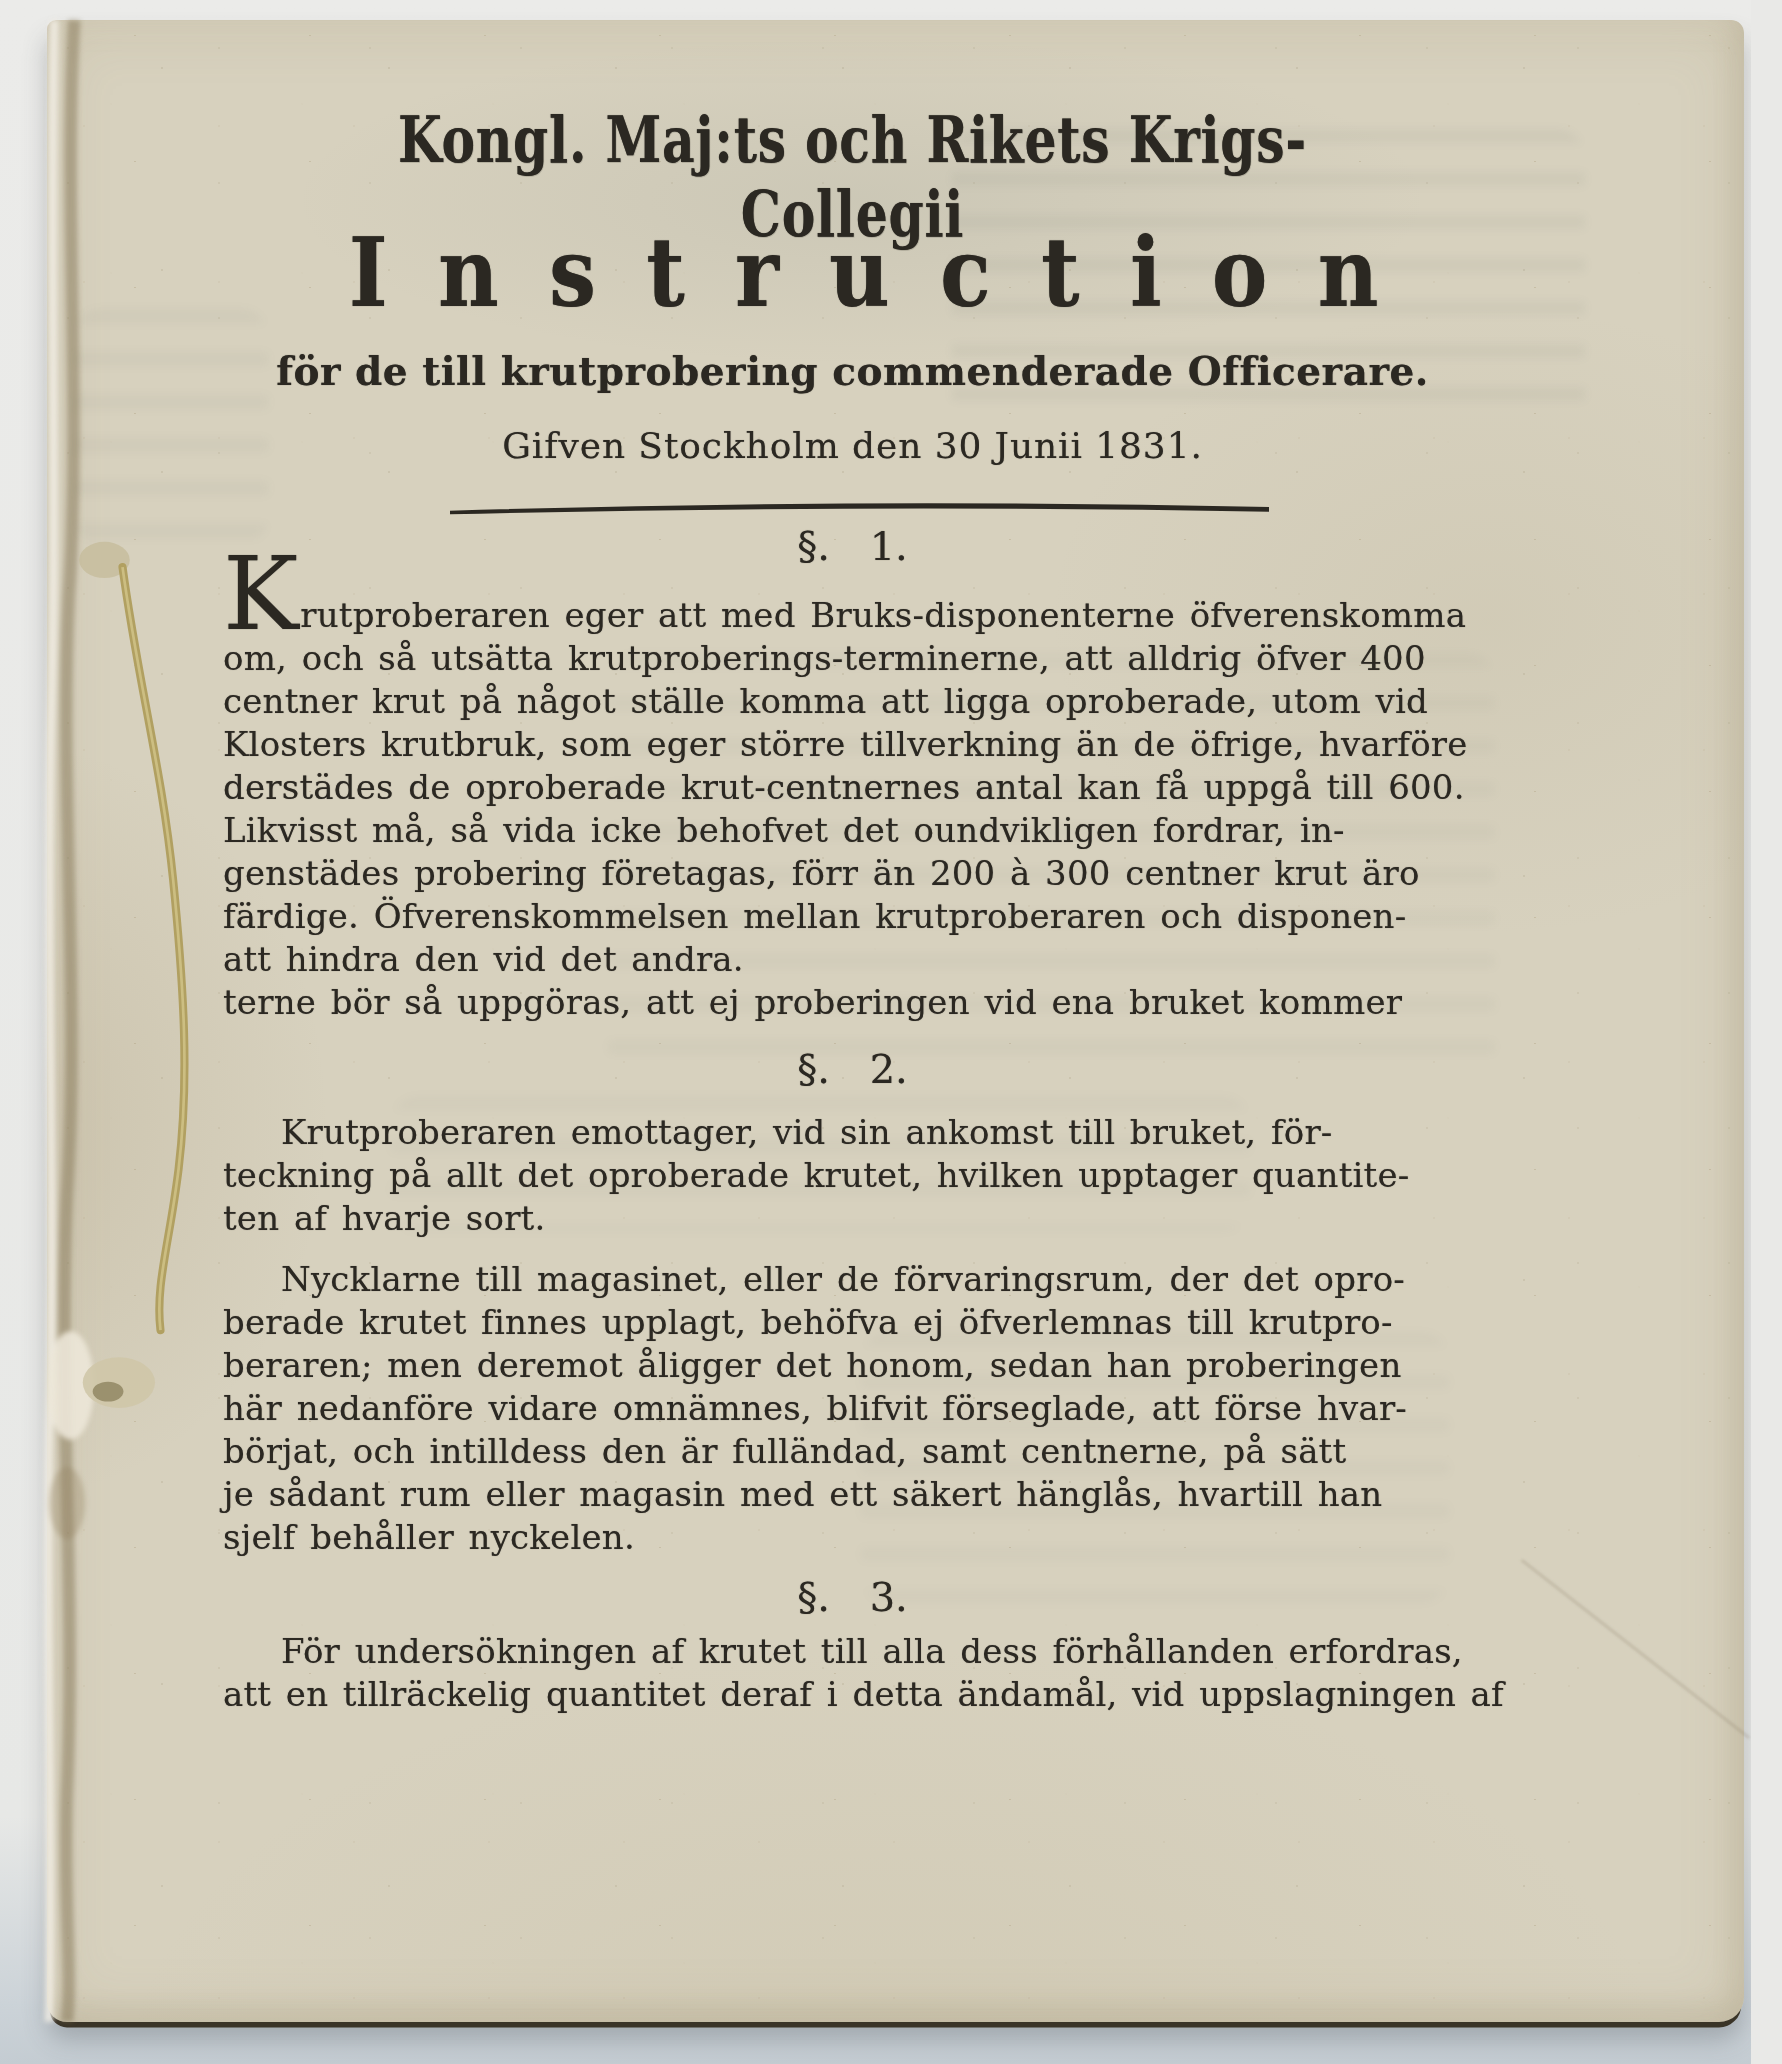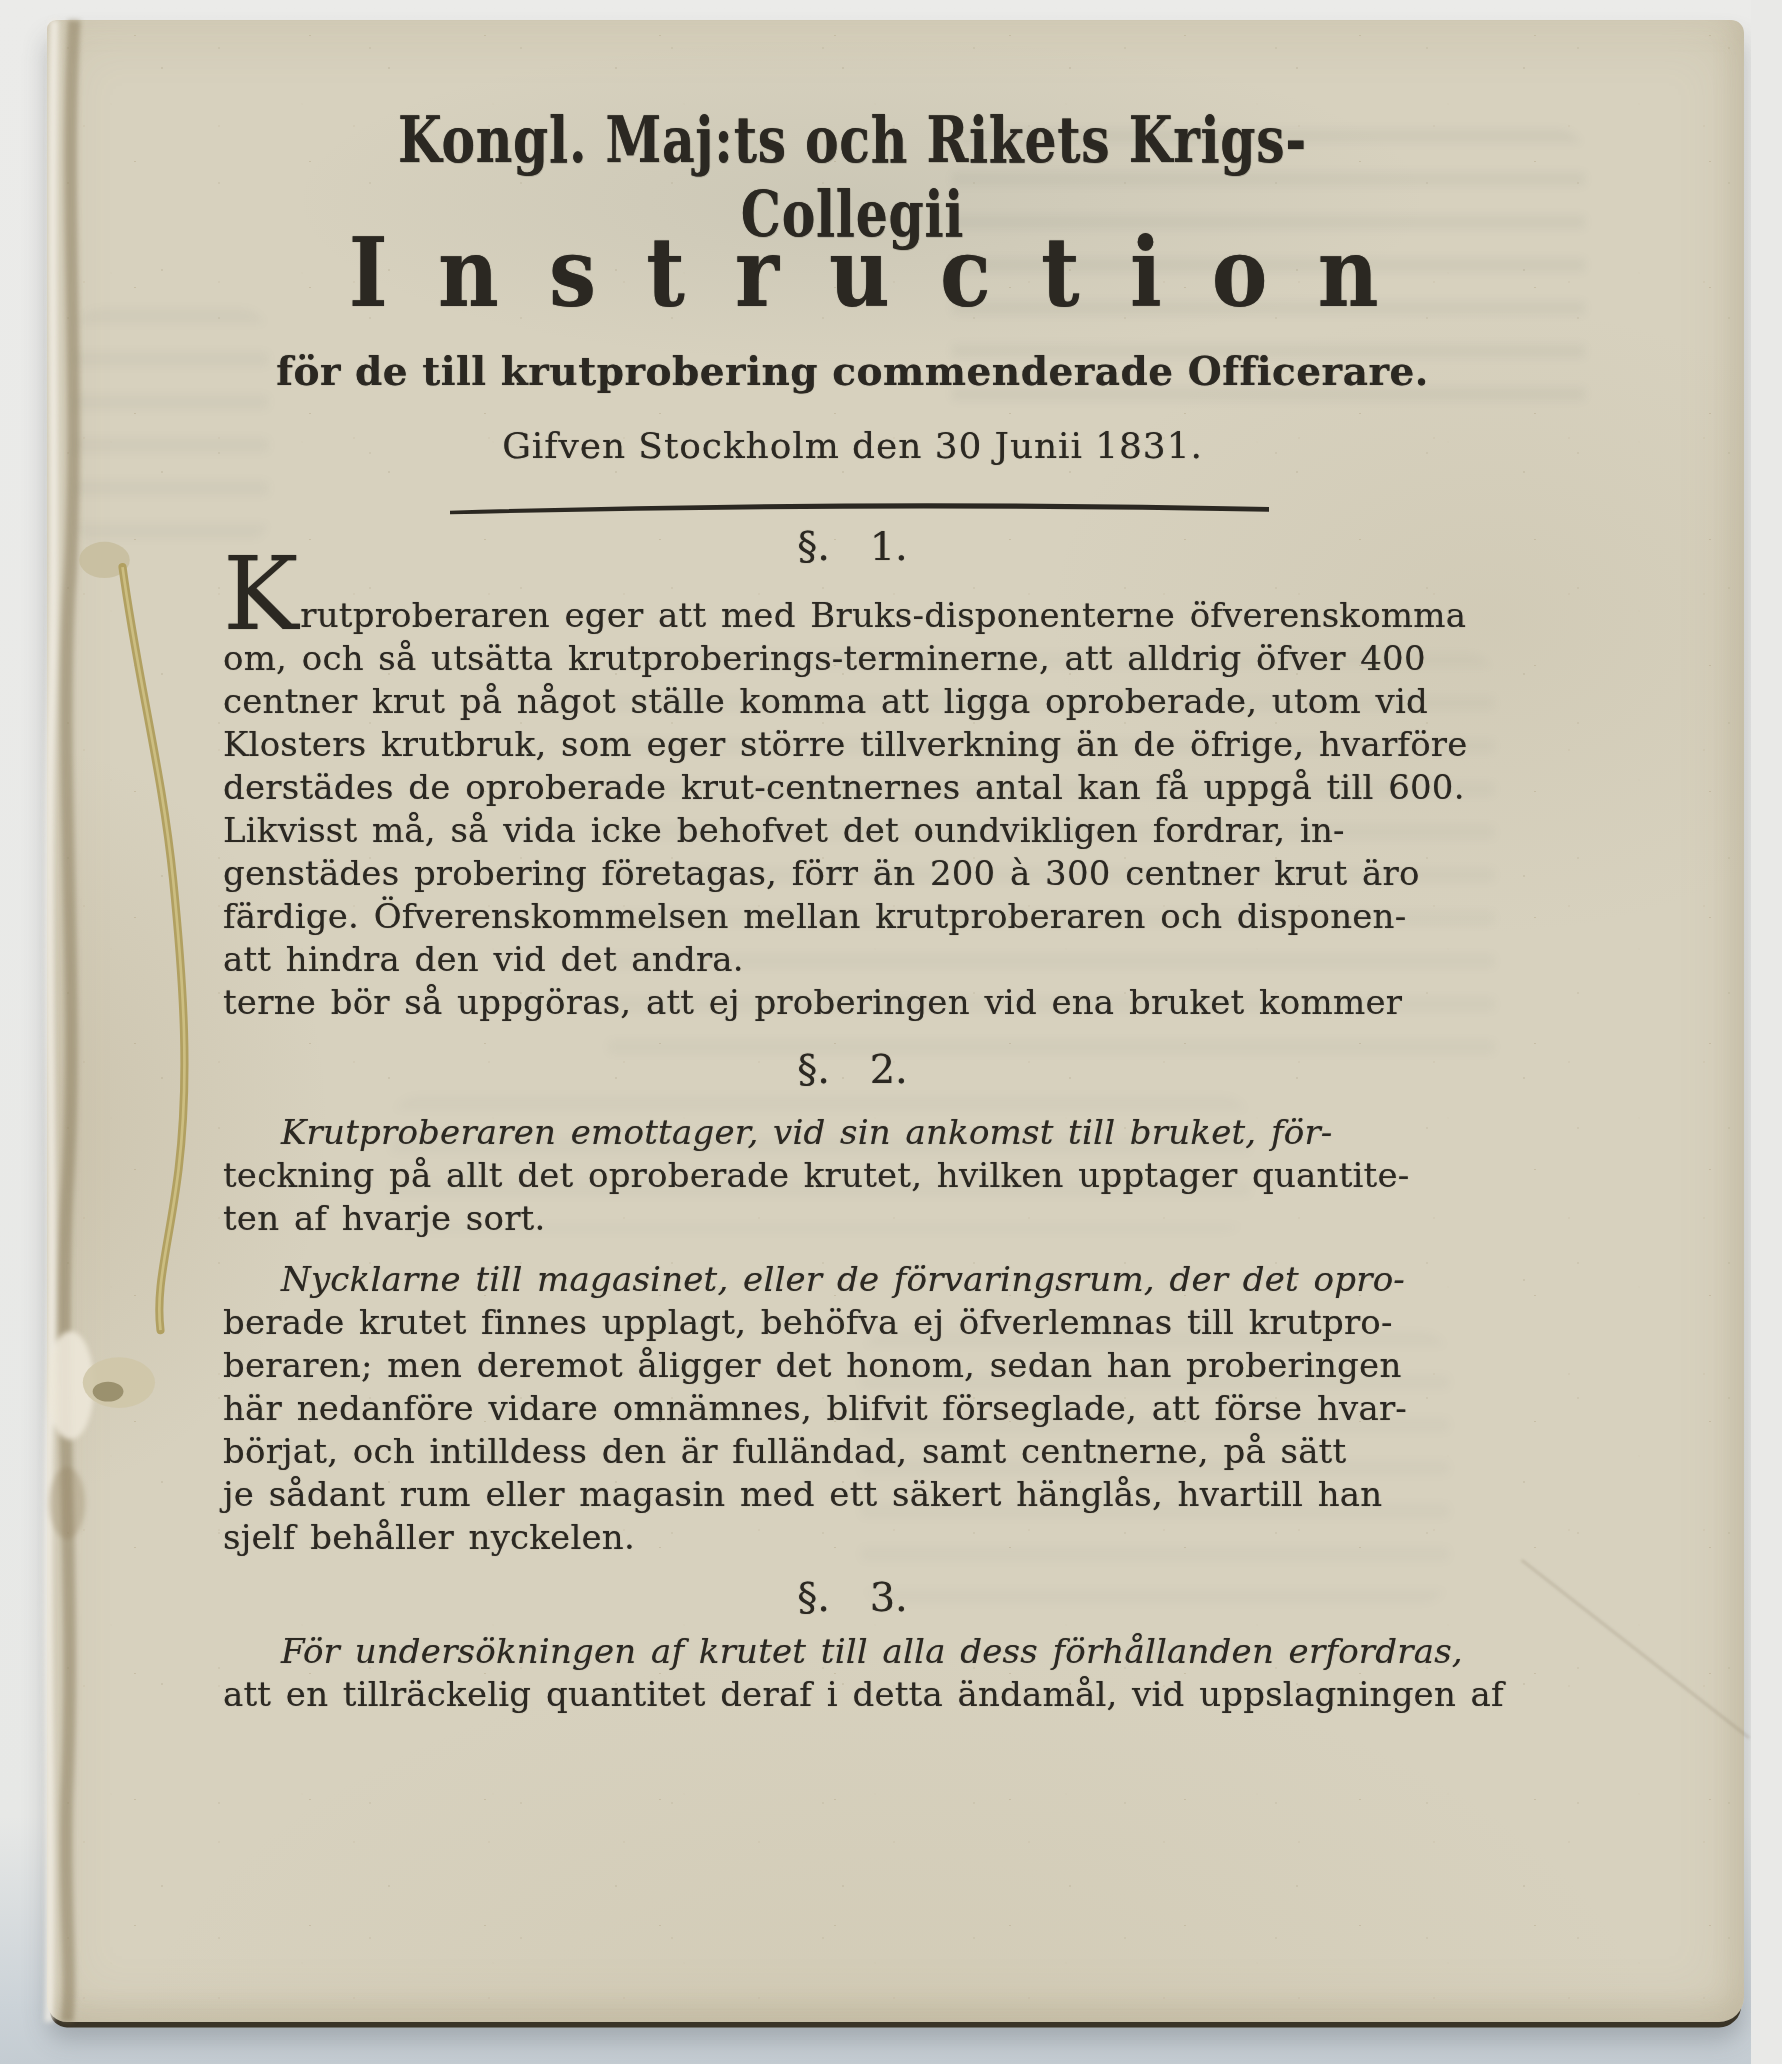--- a/index.html
+++ b/index.html
@@ -68,21 +68,21 @@
   .dateline{top:405px;font-size:36px;letter-spacing:0.9px;
     text-shadow:0 0 0.9px rgba(43,40,34,.6);}
   .divider{position:absolute;left:403px;top:478px;width:819px;height:20px;}
   .sec-heading{
     font-size:40px;word-spacing:27px;text-align:center;
     text-shadow:0 0 0.9px rgba(43,40,34,.65);
   }
   .para{font-size:34px;line-height:43px;word-spacing:3.6px;letter-spacing:0.2px;
     text-shadow:0 0 0.9px rgba(43,40,34,.55);}
   .para .line,.para [data-bind-list] .line{white-space:nowrap;}
-  .para.indent [data-bind-list] .line:first-child{text-indent:58px;font-style:italic;}
+  .para.indent [data-bind-list] .line:first-child{text-indent:58px;}
   .initial{
     font-size:101px;line-height:0;font-weight:400;letter-spacing:0;
     position:relative;top:1.8px;margin-right:1.8px;
     text-shadow:0 0 0.9px rgba(43,40,34,.8);
   }
   .h1{top:503px}.p1{top:572px}
   .h2{top:1026px}.p2a{top:1091px}.p2b{top:1238px}
   .h3{top:1554px}.p3{top:1610px}
   .deckle{position:absolute;left:-7.2px;top:0;height:100%;width:81px;filter:blur(2.7px);}
   .thread{position:absolute;left:5.4px;top:507px;width:226px;height:959px;}

